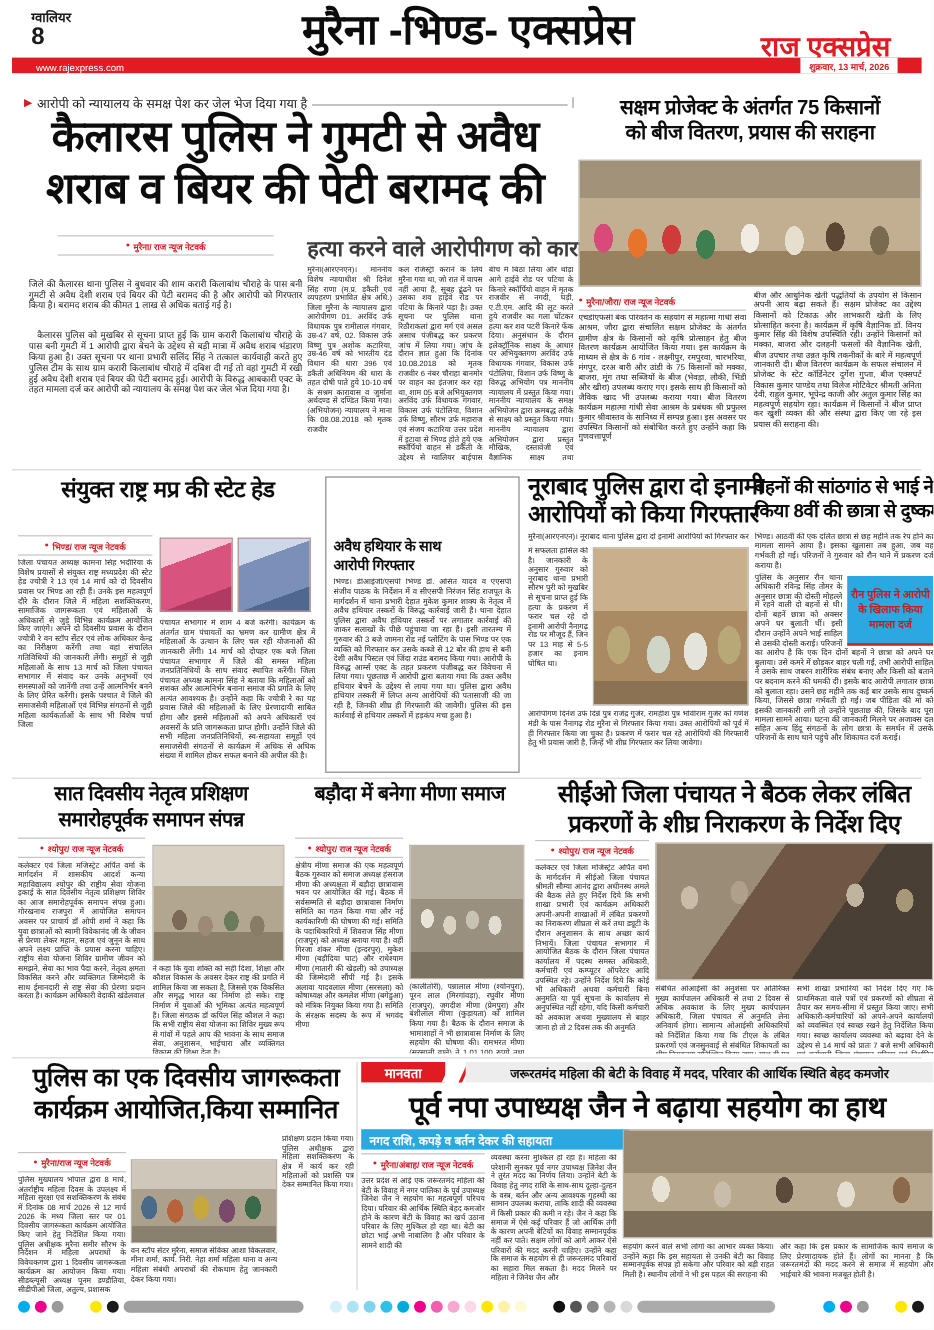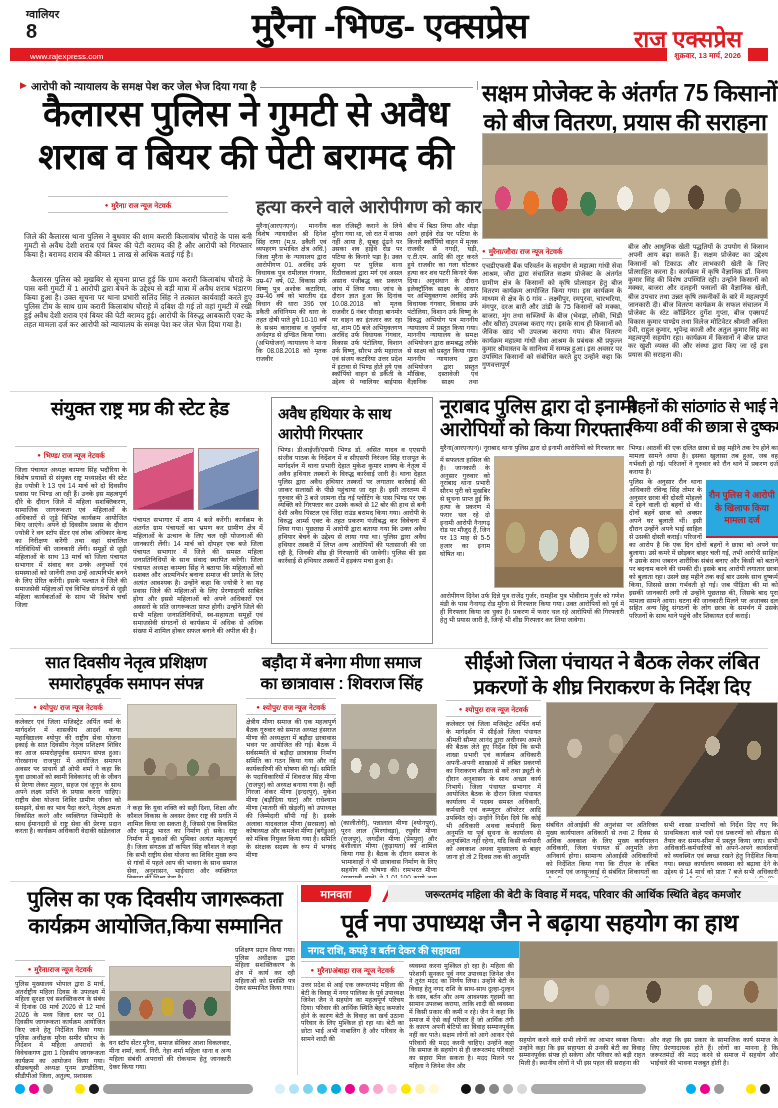--- a/index.html
+++ b/index.html
@@ -104,21 +104,21 @@
 
   <div class="abs center" style="left:608px;top:22px;width:160px;font-size:23px;font-weight:800;color:#e11b22;">राज एक्सप्रेस</div>
 
   <div class="abs redbar" style="left:10px;top:48px;width:758px;height:13px;">
     <div style="position:absolute;left:8px;top:0;height:17px;display:flex;align-items:center;color:#fff;font-size:8px;font-weight:normal;margin-left:12px;">www.rajexpress.com</div>
     <div style="position:absolute;right:20px;top:0;height:13px;background:#fff;color:#d21f26;font-size:7.5px;font-weight:bold;display:flex;align-items:center;padding:0 7px;">शुक्रवार, 13 मार्च, 2026</div>
   </div>
 
   <div class="abs" style="left:20px;top:79px;width:458px;height:13px;display:flex;align-items:center;gap:4px;">
     <span class="kicker-arrow">▶</span>
-    <span style="font-size:10.5px;font-weight:700;white-space:nowrap;">आरोपी को न्यायालय के समक्ष पेश कर जेल भेज दिया गया है</span>
+    <span style="font-size:10.5px;font-weight:400;white-space:nowrap;">आरोपी को न्यायालय के समक्ष पेश कर जेल भेज दिया गया है</span>
     <span style="flex:1;border-top:1px solid #9a9a9a;margin-top:4px;"></span>
     <span style="width:1px;height:9px;background:#9a9a9a;"></span>
   </div>
   <div class="abs hl center" style="left:14px;top:92px;width:464px;font-size:36px;line-height:1.2;">
     <span class="line">कैलारस पुलिस ने गुमटी से अवैध</span>
     <span class="line">शराब व बियर की पेटी बरामद की</span>
   </div>
 
   <div class="abs" style="left:24px;top:196px;width:228px;height:192px;">
     <div class="byline" style="width:180px;margin:0 auto 3px auto;">
@@ -133,21 +133,21 @@
 
   <div class="abs" style="left:256px;top:194px;width:222px;height:194px;">
     <div class="subhead-gray center" style="font-size:18px;white-space:nowrap;">हत्या करने वाले आरोपीगण को कारावास</div>
     <div style="display:flex;gap:5px;margin-top:4px;">
       <div class="body-text" style="flex:1;height:163px;font-size:6.4px;">मुरैना(आरएनएन)। माननीय विशेष न्यायाधीश श्री दिनेश सिंह राणा (म.प्र. डकैती एवं व्यपहरण प्रभावित क्षेत्र अधि.) जिला मुरैना के न्यायालय द्वारा आरोपीगण 01. अरविंद उर्फ विधायक पुत्र रामीलाल गंगवार, उम्र-47 वर्ष, 02. विकास उर्फ विष्णु पुत्र अशोक कटारिया, उम्र-46 वर्ष को भारतीय दंड विधान की धारा 396 एवं डकैती अधिनियम की धारा के तहत दोषी पाते हुये 10-10 वर्ष के सश्रम कारावास व जुर्माना अर्थदण्ड से दण्डित किया गया। (अभियोजन) न्यायालय ने माना कि 08.08.2018 को मृतक राजवीर</div>
       <div class="body-text" style="flex:1;height:163px;font-size:6.4px;">कल रजिस्ट्री कराने के लिये मुरैना गया था, जो रात में वापस नहीं आया है, सुबह ढूंढने पर उसका शव हाईवे रोड पर पटिया के किनारे पड़ा है। उक्त सूचना पर पुलिस थाना रिठौराकलां द्वारा मर्ग एवं असल असाध पंजीबद्ध कर प्रकरण जांच में लिया गया। जांच के दौरान ज्ञात हुआ कि दिनांक 10.08.2018 को मृतक राजवीर 6 नंबर चौराहा बानमोर पर वाहन का इंतजार कर रहा था, शाम 05 बजे अभियुक्तगण अरविंद उर्फ विधायक गंगवार, विकास उर्फ पंटोलिया, विशान उर्फ विष्णु, सौरभ उर्फ महाराज एवं संजय कटारिया उत्तर प्रदेश में इटावा से भिण्ड होते हुये एक स्कॉर्पियो वाहन से डकैती के उद्देश्य से ग्वालियर बाईपास होकर बानमोर की ओर आये और 6 नंबर चौराहा बानमोर से मृतक राजवीर कुशवाह को अपनी स्कॉर्पियो गाड़ी में</div>
       <div class="body-text" style="flex:1;height:163px;font-size:6.4px;">बीच में बिठा लिया और थोड़ा आगे हाईवे रोड पर पटिया के किनारे स्कॉर्पियो वाहन में मृतक राजवीर से नगदी, घड़ी, ए.टी.एम. आदि की लूट करते हुये राजवीर का गला घोंटकर हत्या कर शव पटरी किनारे फेंक दिया। अनुसंधान के दौरान इलेक्ट्रॉनिक साक्ष्य के आधार पर अभियुक्तगण अरविंद उर्फ विधायक गंगवार, विकास उर्फ पंटोलिया, विशान उर्फ विष्णु के विरुद्ध अभियोग पत्र माननीय न्यायालय में प्रस्तुत किया गया। माननीय न्यायालय के समक्ष अभियोजन द्वारा क्रमबद्ध तरीके से साक्ष्य को प्रस्तुत किया गया। माननीय न्यायालय द्वारा अभियोजन द्वारा प्रस्तुत मौखिक, दस्तावेजी एवं वैज्ञानिक साक्ष्य तथा अभियोजन के तर्कों से सहमत होते हुये आरोपीगण अरविंद उर्फ विधायक एवं विशान उर्फ विष्णु को दण्डित किया गया।</div>
     </div>
   </div>
 
-  <div class="abs hl center" style="left:482px;top:79px;width:286px;font-size:23px;line-height:1.25;">
+  <div class="abs hl center" style="left:482px;top:79px;width:286px;font-size:17px;line-height:1.25;">
     <span class="line">सक्षम प्रोजेक्ट के अंतर्गत 75 किसानों</span>
     <span class="line">को बीज वितरण,  प्रयास की सराहना</span>
   </div>
   <div class="abs photo ph-seeds" style="left:482px;top:133px;width:286px;height:106px;"></div>
   <div class="abs" style="left:482px;top:243px;width:286px;height:146px;display:flex;gap:6px;">
     <div style="flex:1;overflow:hidden;">
       <div class="byline" style="justify-content:flex-start;border-top:none;">
         <span class="bdot">●</span>
         <span>मुरैना/जौरा/ राज न्यूज नेटवर्क</span>
       </div>
@@ -168,21 +168,21 @@
     </div>
     <div class="body-text" style="height:178px;font-size:6.5px;">जिला पंचायत अध्यक्ष कामना सिंह भदौरिया के विशेष प्रयासों से संयुक्त राष्ट्र मध्यप्रदेश की स्टेट हेड ज्योत्री रे 13 एवं 14 मार्च को दो दिवसीय प्रवास पर भिण्ड आ रही हैं। उनके इस महत्वपूर्ण दौरे के दौरान जिले में महिला सशक्तिकरण, सामाजिक जागरूकता एवं महिलाओं के अधिकारों से जुड़े विभिन्न कार्यक्रम आयोजित किए जाएंगे। अपने दो दिवसीय प्रवास के दौरान ज्योत्री रे वन स्टॉप सेंटर एवं लोक अधिकार केन्द्र का निरीक्षण करेंगी तथा वहां संचालित गतिविधियों की जानकारी लेंगी। समूहों से जुड़ी महिलाओं के साथ 13 मार्च को जिला पंचायत सभागार में संवाद कर उनके अनुभवों एवं समस्याओं को जानेंगी तथा उन्हें आत्मनिर्भर बनने के लिए प्रेरित करेंगी। इसके पश्चात वे जिले की समाजसेवी महिलाओं एवं विभिन्न संगठनों से जुड़ी महिला कार्यकर्ताओं के साथ भी विशेष चर्चा जिला</div>
   </div>
   <div class="abs" style="left:133px;top:448px;display:flex;gap:4px;">
     <div class="portrait po-pink"></div>
     <div class="portrait po-blue"></div>
   </div>
   <div class="abs body-text" style="left:133px;top:516px;width:130px;height:128px;font-size:6.5px;">पंचायत सभागार में शाम 4 बजे करेंगी। कार्यक्रम के अंतर्गत ग्राम पंचायतों का भ्रमण कर ग्रामीण क्षेत्र में महिलाओं के उत्थान के लिए चल रही योजनाओं की जानकारी लेंगी। 14 मार्च को दोपहर एक बजे जिला पंचायत सभागार में जिले की समस्त महिला जनप्रतिनिधियों के साथ संवाद स्थापित करेंगी। जिला पंचायत अध्यक्ष कामना सिंह ने बताया कि महिलाओं को सशक्त और आत्मनिर्भर बनाना समाज की प्रगति के लिए अत्यंत आवश्यक है। उन्होंने कहा कि ज्योत्री रे का यह प्रवास जिले की महिलाओं के लिए प्रेरणादायी साबित होगा और इससे महिलाओं को अपने अधिकारों एवं अवसरों के प्रति जागरूकता प्राप्त होगी। उन्होंने जिले की सभी महिला जनप्रतिनिधियों, स्व-सहायता समूहों एवं समाजसेवी संगठनों से कार्यक्रम में अधिक से अधिक संख्या में शामिल होकर सफल बनाने की अपील की है।</div>
 
   <div class="abs boxed" style="left:271px;top:397px;width:162px;height:247px;padding:6px;">
-    <div class="hl" style="font-size:15px;line-height:1.3;">
+    <div class="hl" style="font-size:12px;line-height:1.3;margin-top:44px;">
       <span class="line">अवैध हथियार के साथ</span>
       <span class="line">आरोपी गिरफ्तार</span>
     </div>
     <div class="body-text" style="height:192px;margin-top:3px;font-size:6.5px;">भिण्ड। डीआईजी/एसपी भिण्ड डॉ. असित यादव व एएसपी संजीव पाठक के निर्देशन में व सीएसपी निरंजन सिंह राजपूत के मार्गदर्शन में थाना प्रभारी देहात मुकेश कुमार शाक्य के नेतृत्व में अवैध हथियार तस्करों के विरुद्ध कार्रवाई जारी है। थाना देहात पुलिस द्वारा अवैध हथियार तस्करों पर लगातार कार्रवाई की जाकर सलाखों के पीछे पहुंचाया जा रहा है। इसी तारतम्य में गुरुवार की 3 बजे जामना रोड नई प्लोटिंग के पास भिण्ड पर एक व्यक्ति को गिरफ्तार कर उसके कब्जे से 12 बोर की हाथ से बनी देशी अवैध पिस्टल एवं जिंदा राउंड बरामद किया गया। आरोपी के विरुद्ध आर्म्स एक्ट के तहत प्रकरण पंजीबद्ध कर विवेचना में लिया गया। पूछताछ में आरोपी द्वारा बताया गया कि उक्त अवैध हथियार बेचने के उद्देश्य से लाया गया था। पुलिस द्वारा अवैध हथियार तस्करी में लिप्त अन्य आरोपियों की पतासाजी की जा रही है, जिनकी शीघ्र ही गिरफ्तारी की जावेगी। पुलिस की इस कार्रवाई से हथियार तस्करों में हड़कंप मचा हुआ है।</div>
   </div>
 
   <div class="abs hl center" style="left:440px;top:395px;width:184px;font-size:19.5px;line-height:1.2;">
     <span class="line">नूराबाद पुलिस द्वारा दो इनामी</span>
     <span class="line">आरोपियों को किया गिरफ्तार</span>
   </div>
@@ -214,21 +214,20 @@
       <span class="bdot">●</span>
       <span>श्योपुर/ राज न्यूज नेटवर्क</span>
     </div>
     <div class="body-text" style="height:160px;font-size:6.4px;">कलेक्टर एवं जिला मजिस्ट्रेट अर्पित वर्मा के मार्गदर्शन में शासकीय आदर्श कन्या महाविद्यालय श्योपुर की राष्ट्रीय सेवा योजना इकाई के सात दिवसीय नेतृत्व प्रशिक्षण शिविर का आज समारोहपूर्वक समापन संपन्न हुआ। गोरखनाथ राजपुरा में आयोजित समापन अवसर पर प्राचार्य डॉ ओपी शर्मा ने कहा कि युवा छात्राओं को स्वामी विवेकानंद जी के जीवन से प्रेरणा लेकर महान, सहज एवं जुनून के साथ अपने लक्ष्य प्राप्ति के प्रयास करना चाहिए। राष्ट्रीय सेवा योजना शिविर ग्रामीण जीवन को समझने, सेवा का भाव पैदा करने, नेतृत्व क्षमता विकसित करने और व्यक्तिगत जिम्मेदारी के साथ ईमानदारी से राष्ट्र सेवा की प्रेरणा प्रदान करता है। कार्यक्रम अधिकारी वेदाकी खंडेलवाल</div>
   </div>
   <div class="abs photo ph-class" style="left:127px;top:704px;width:110px;height:97px;"></div>
   <div class="abs body-text" style="left:127px;top:804px;width:110px;height:74px;font-size:6.4px;">ने कहा कि युवा शक्ति को सही दिशा, शिक्षा और कौशल विकास के अवसर देकर राष्ट्र की प्रगति में शामिल किया जा सकता है, जिससे एक विकसित और समृद्ध भारत का निर्माण हो सके। राष्ट्र निर्माण में युवाओं की भूमिका अत्यंत महत्वपूर्ण है। जिला संगठक डॉ कपिल सिंह कौशल ने कहा कि सभी राष्ट्रीय सेवा योजना का शिविर मुख्य रूप से गांवों में पहले आप की भावना के साथ समाज सेवा, अनुशासन, भाईचारा और व्यक्तिगत विकास की शिक्षा देता है।</div>
 
   <div class="abs hl center" style="left:246px;top:652px;width:191px;font-size:16.5px;line-height:1.3;">
     <span class="line">बड़ौदा में बनेगा मीणा समाज</span>
-    <span class="line">का छात्रावास : शिवराज सिंह</span>
   </div>
   <div class="abs" style="left:246px;top:698px;width:90px;height:180px;">
     <div class="byline">
       <span class="bdot">●</span>
       <span>श्योपुर/ राज न्यूज नेटवर्क</span>
     </div>
     <div class="body-text" style="height:160px;font-size:6.4px;">क्षेत्रीय मीणा समाज की एक महत्वपूर्ण बैठक गुरुवार को समाज अध्यक्ष हंसराज मीणा की अध्यक्षता में बड़ौदा छात्रावास भवन पर आयोजित की गई। बैठक में सर्वसम्मति से बड़ौदा छात्रावास निर्माण समिति का गठन किया गया और नई कार्यकारिणी की घोषणा की गई। समिति के पदाधिकारियों में शिवराज सिंह मीणा (राजपुर) को अध्यक्ष बनाया गया है। वहीं गिरजा शंकर मीणा (इन्दरपुर), मुकेश मीणा (बड़ौदिया घाट) और राधेश्याम मीणा (मातारी की खेड़ली) को उपाध्यक्ष की जिम्मेदारी सौंपी गई है। इसके अलावा यादवलाल मीणा (सरसला) को कोषाध्यक्ष और कमलेश मीणा (बगेडुआ) को मंत्रिक नियुक्त किया गया है। समिति के संरक्षक सदस्य के रूप में भगवंद मीणा</div>
   </div>
   <div class="abs photo ph-group" style="left:341px;top:704px;width:96px;height:112px;"></div>
   <div class="abs body-text" style="left:341px;top:819px;width:96px;height:59px;font-size:6.4px;">(कालीतोरी), पन्नालाल मीणा (श्योनपुरा), पूरन लाल (मिरगांवड़ा), रघुवीर मीणा (राजपुर), जगदीश मीणा (प्रेमपुरा) और बंशीलाल मीणा (कुड़ायता) को शामिल किया गया है। बैठक के दौरान समाज के भामाशाहों ने भी छात्रावास निर्माण के लिए सहयोग की घोषणा की। रामभरत मीणा (सरसाली वाले) ने 1,01,100 रुपये तथा प्रियंका मीणा पत्नी रामोतार मीणा (बगवाज) ने 51,000 रुपये का दान दिया।</div>

